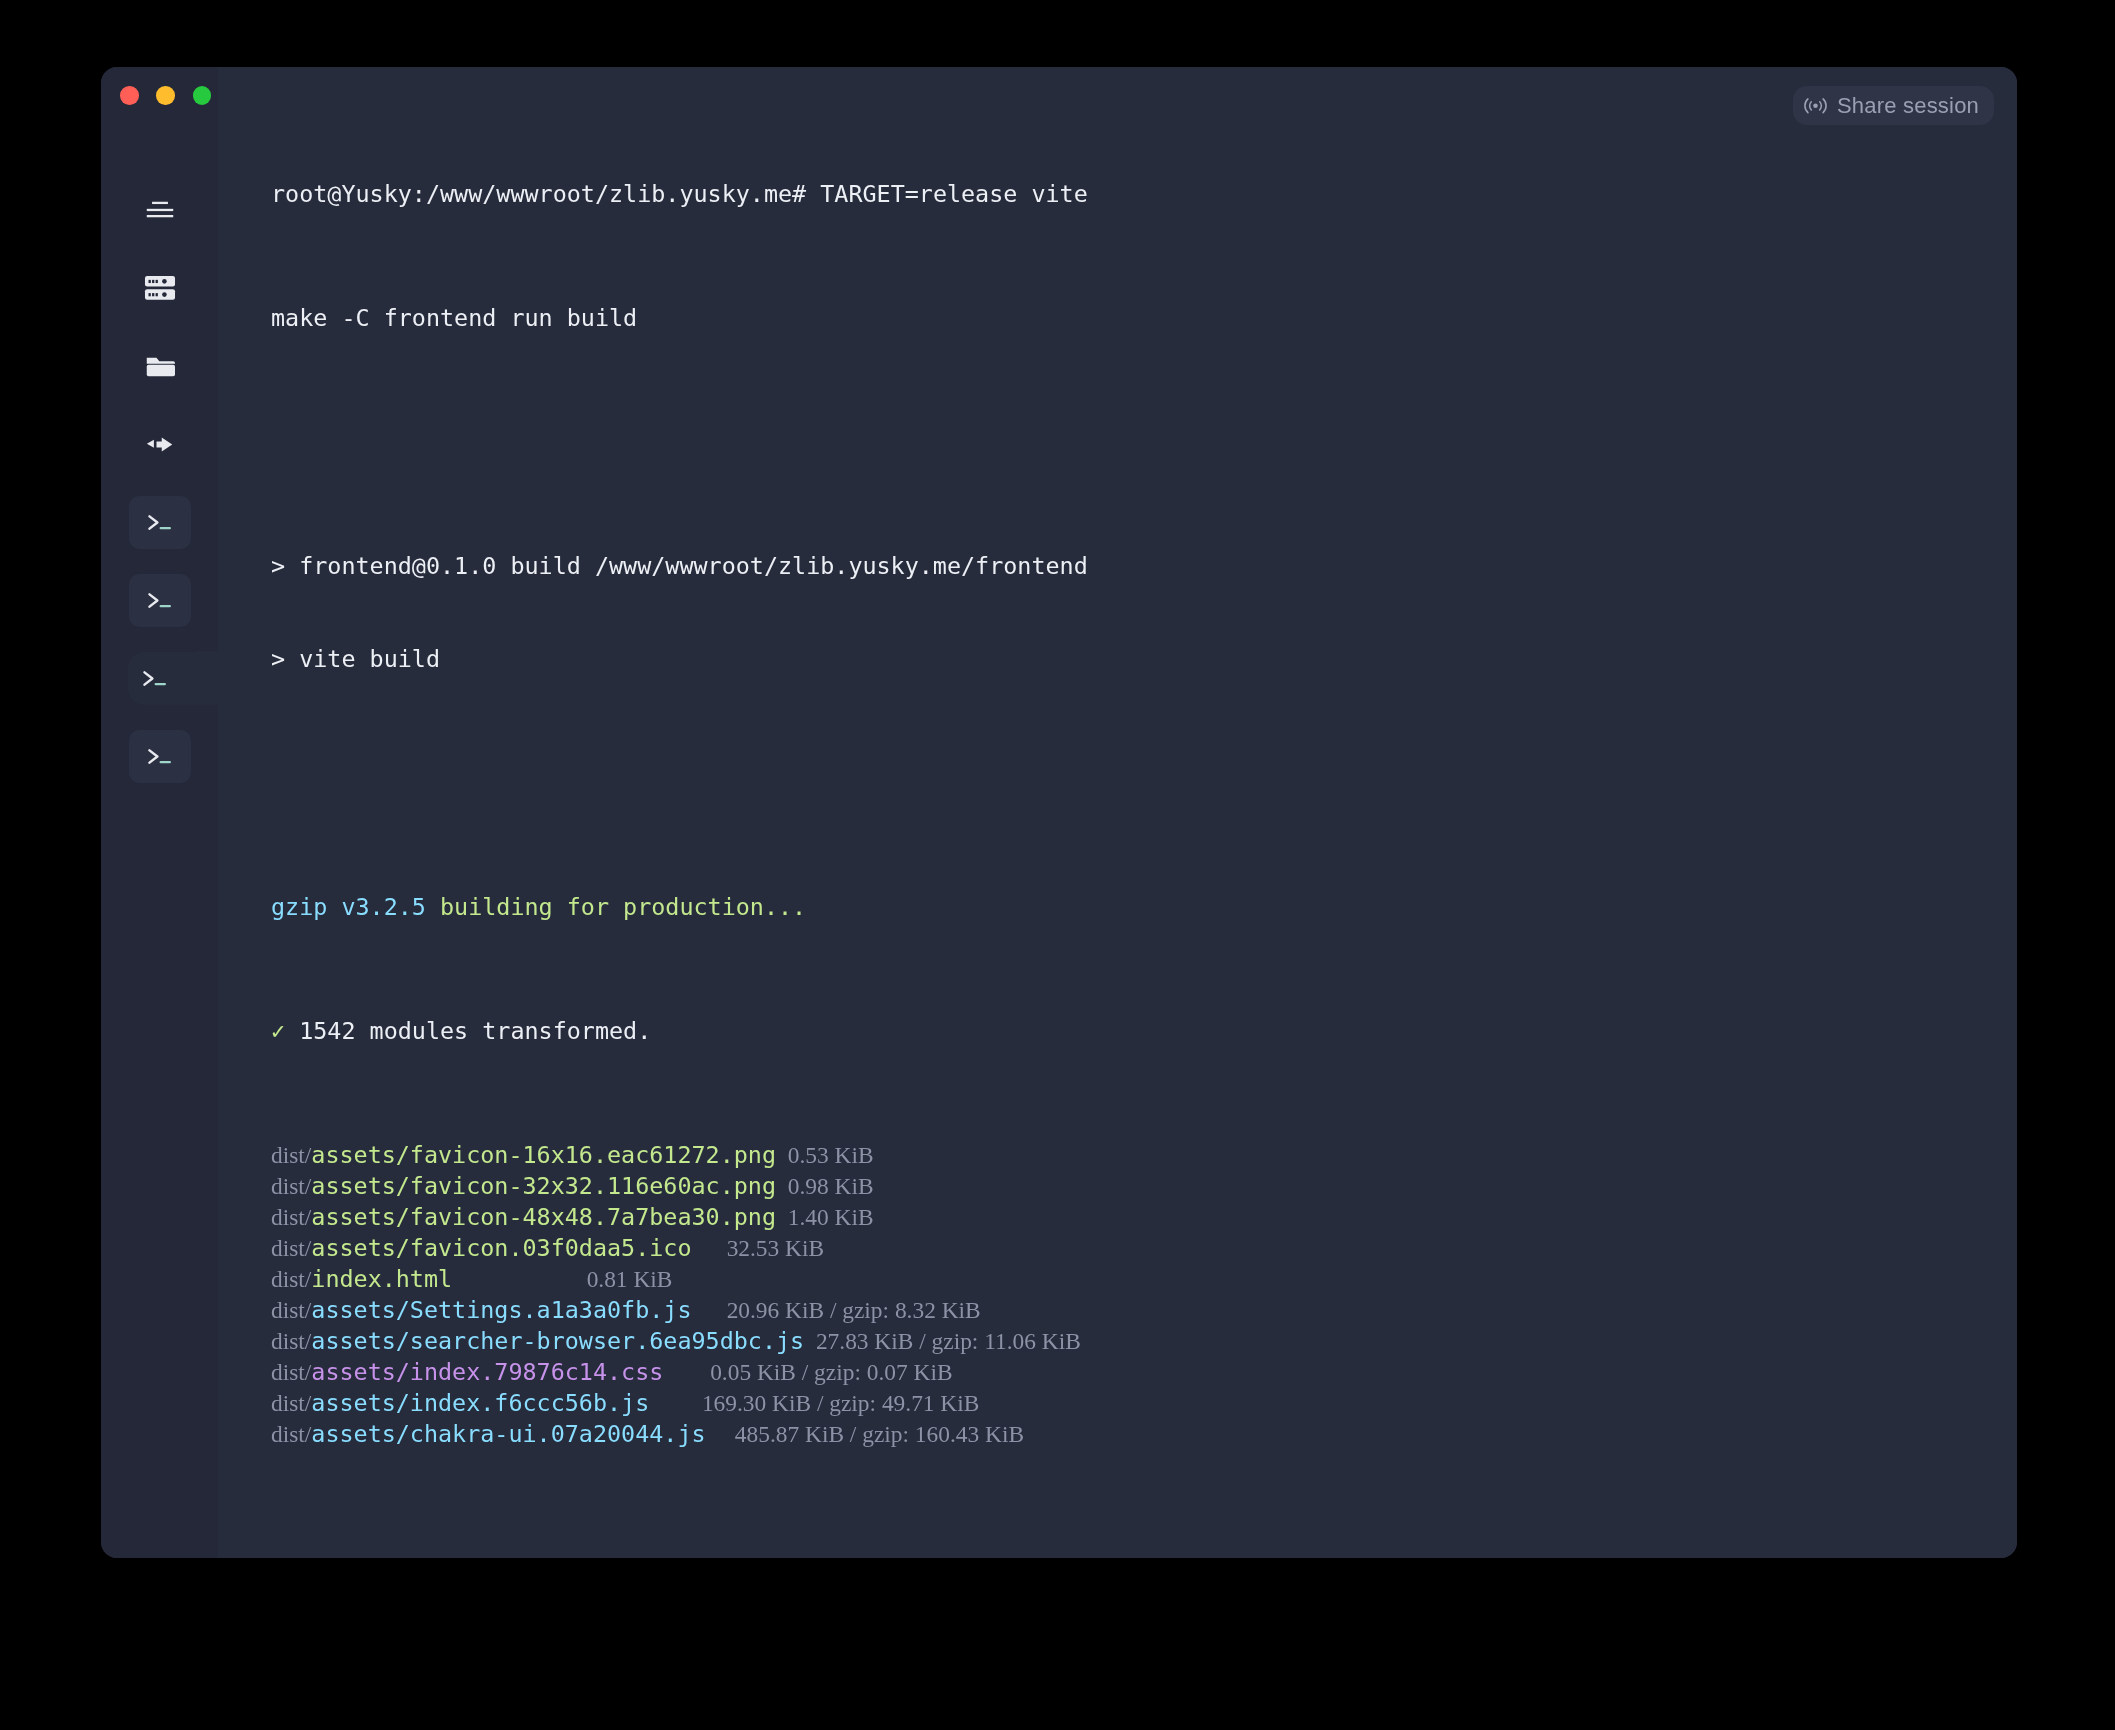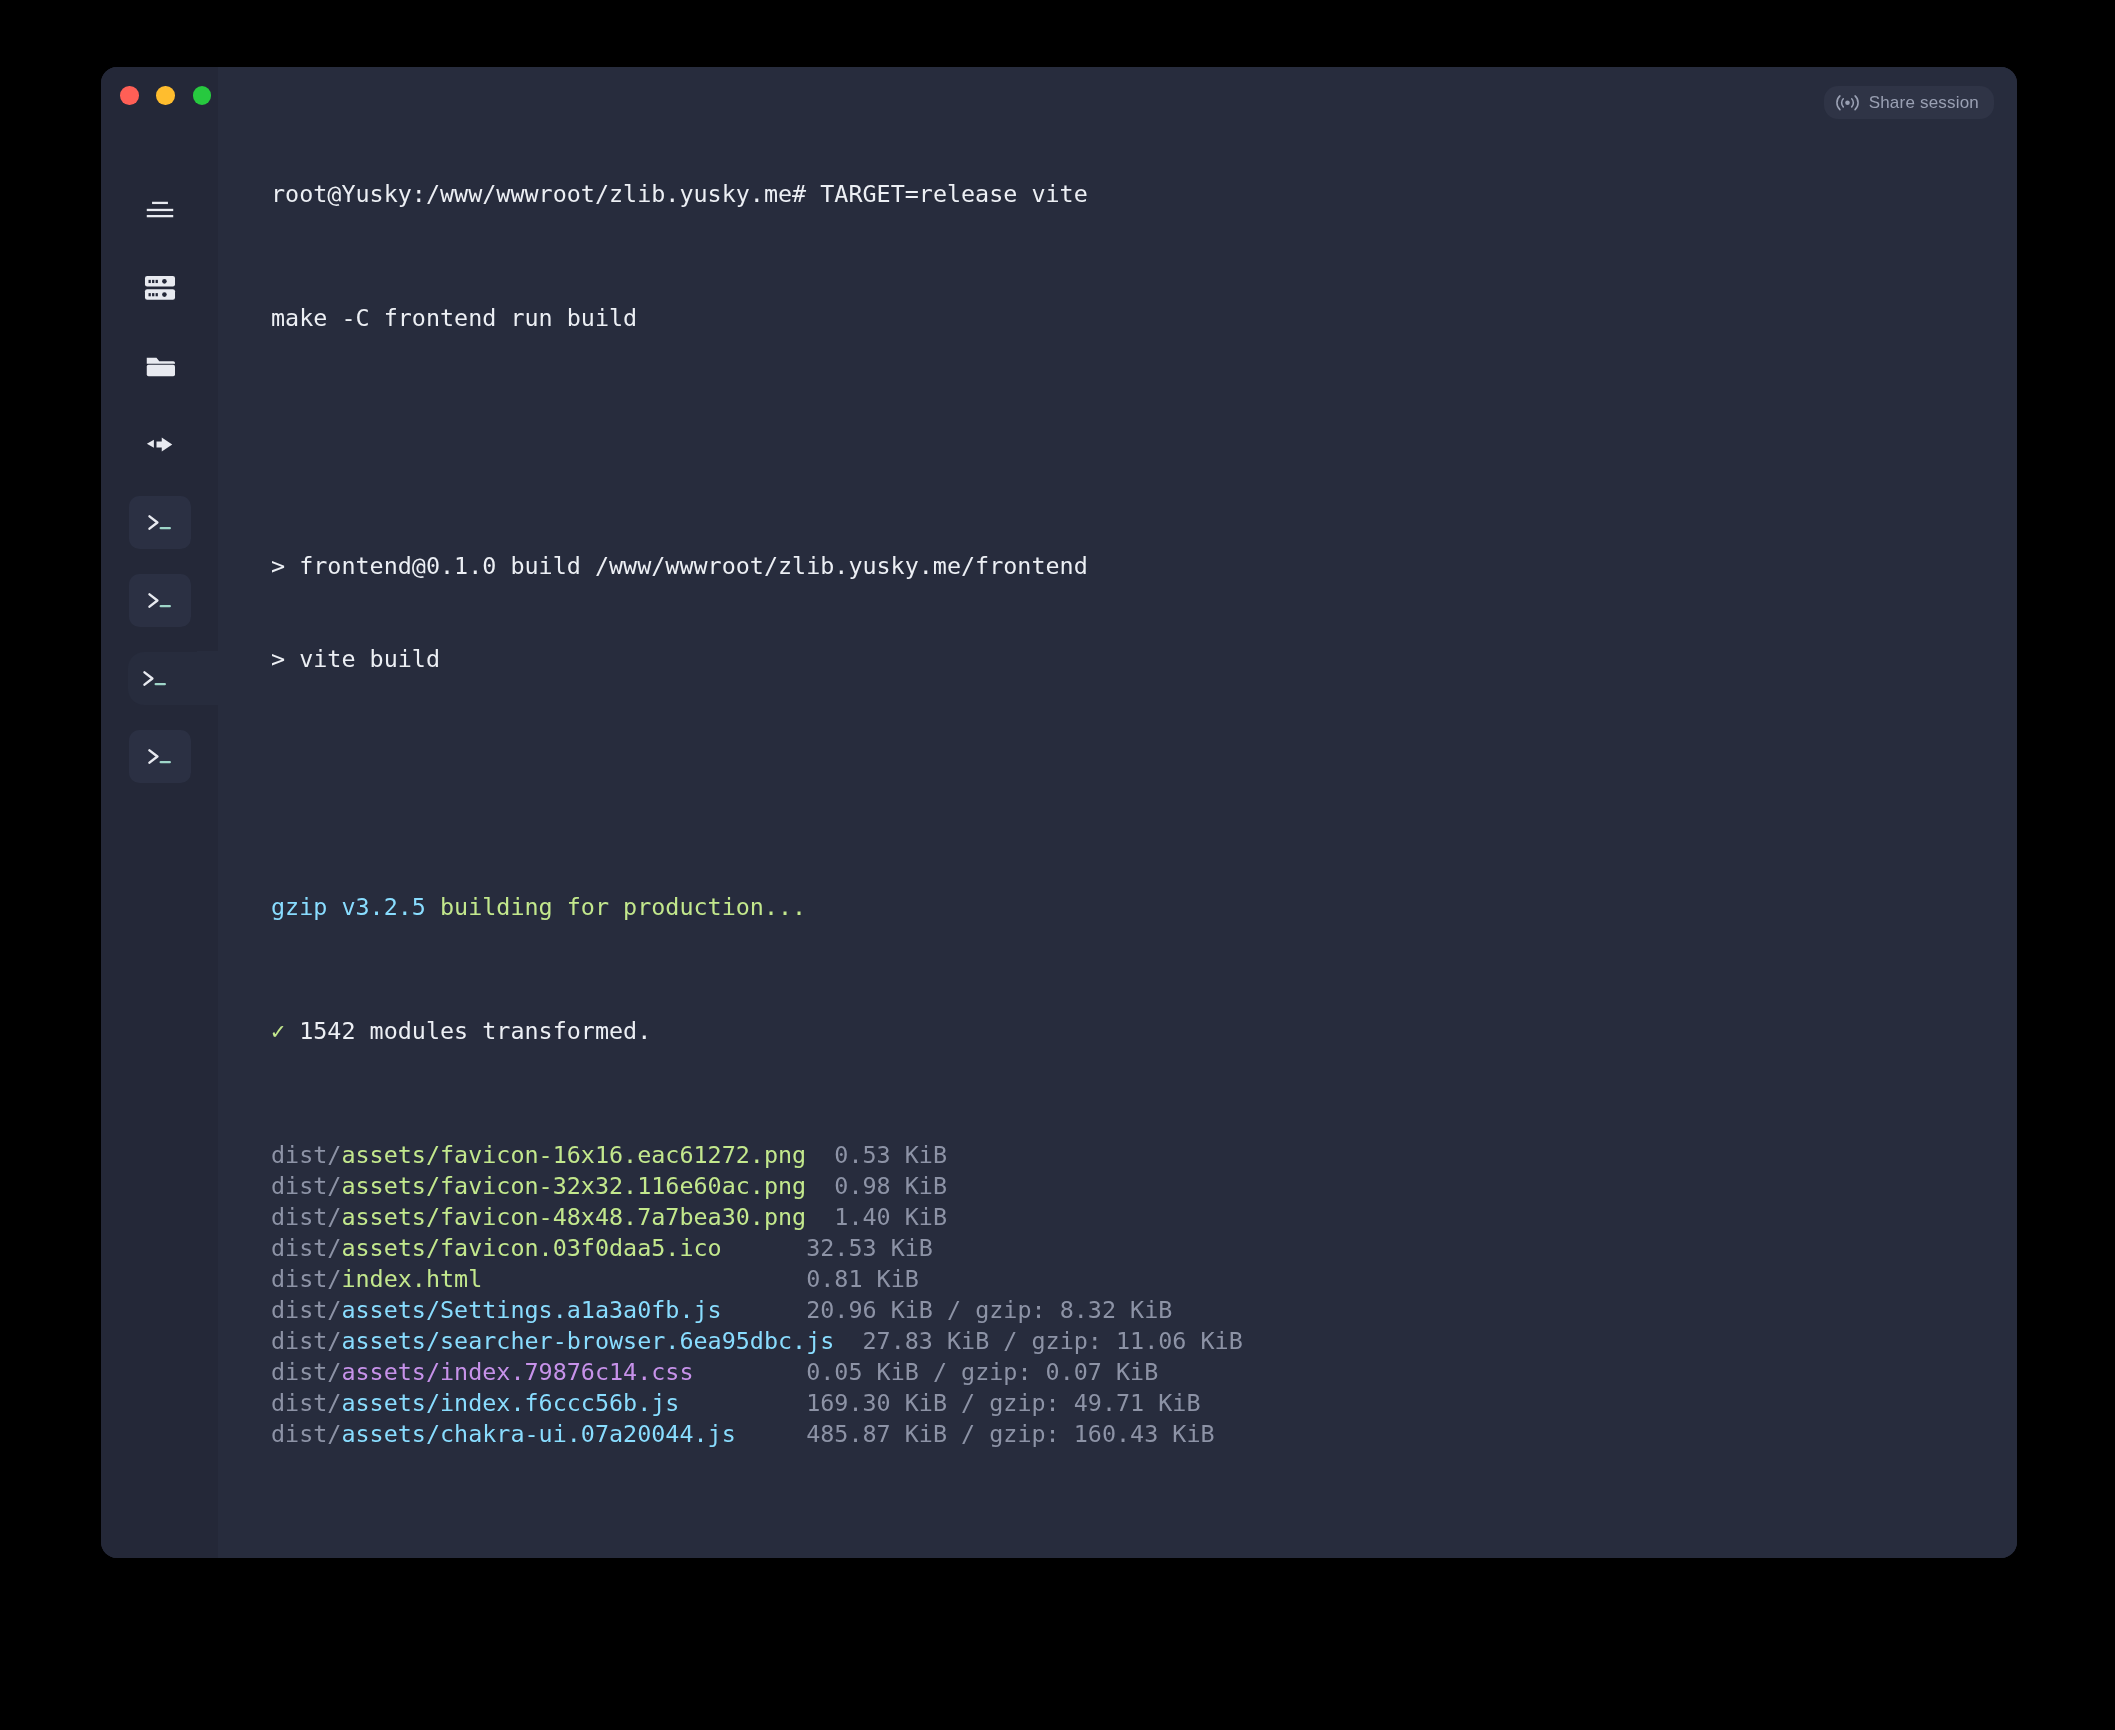--- a/index.html
+++ b/index.html
@@ -93,37 +93,37 @@
     right: 23px;
     display: flex;
     align-items: center;
     gap: 9.7px;
     background: #2f3446;
     border-radius: 14px;
     padding: 6.2px 15px 6.2px 11.5px;
   }
   .share-label {
     font-family: "Liberation Sans", sans-serif;
-    font-size: 17px;
+    font-size: 22px;
     color: #9aa0b3;
     letter-spacing: 0.2px;
   }
 
   .console {
     font-family: "DejaVu Sans Mono", monospace;
     font-size: 23.4px;
     line-height: 31px;
     color: #e8eaf0;
     white-space: pre;
     position: relative;
   }
   .line { height: 31px; }
   .spacer { height: 31px; }
 
-  .grey   { color: #8d93a6; }
+  .grey   { color: #8d93a6; font-family: Liberation Serif, serif; }
   .green  { color: #c3e88d; text-align: center; }
   .cyan   { color: #89ddff; }
   .purple { color: #c792ea; }
   .white  { color: #eceff4; text-align: right; }
 </style>
 </head>
 <body>
 
 <div id="app">
 

